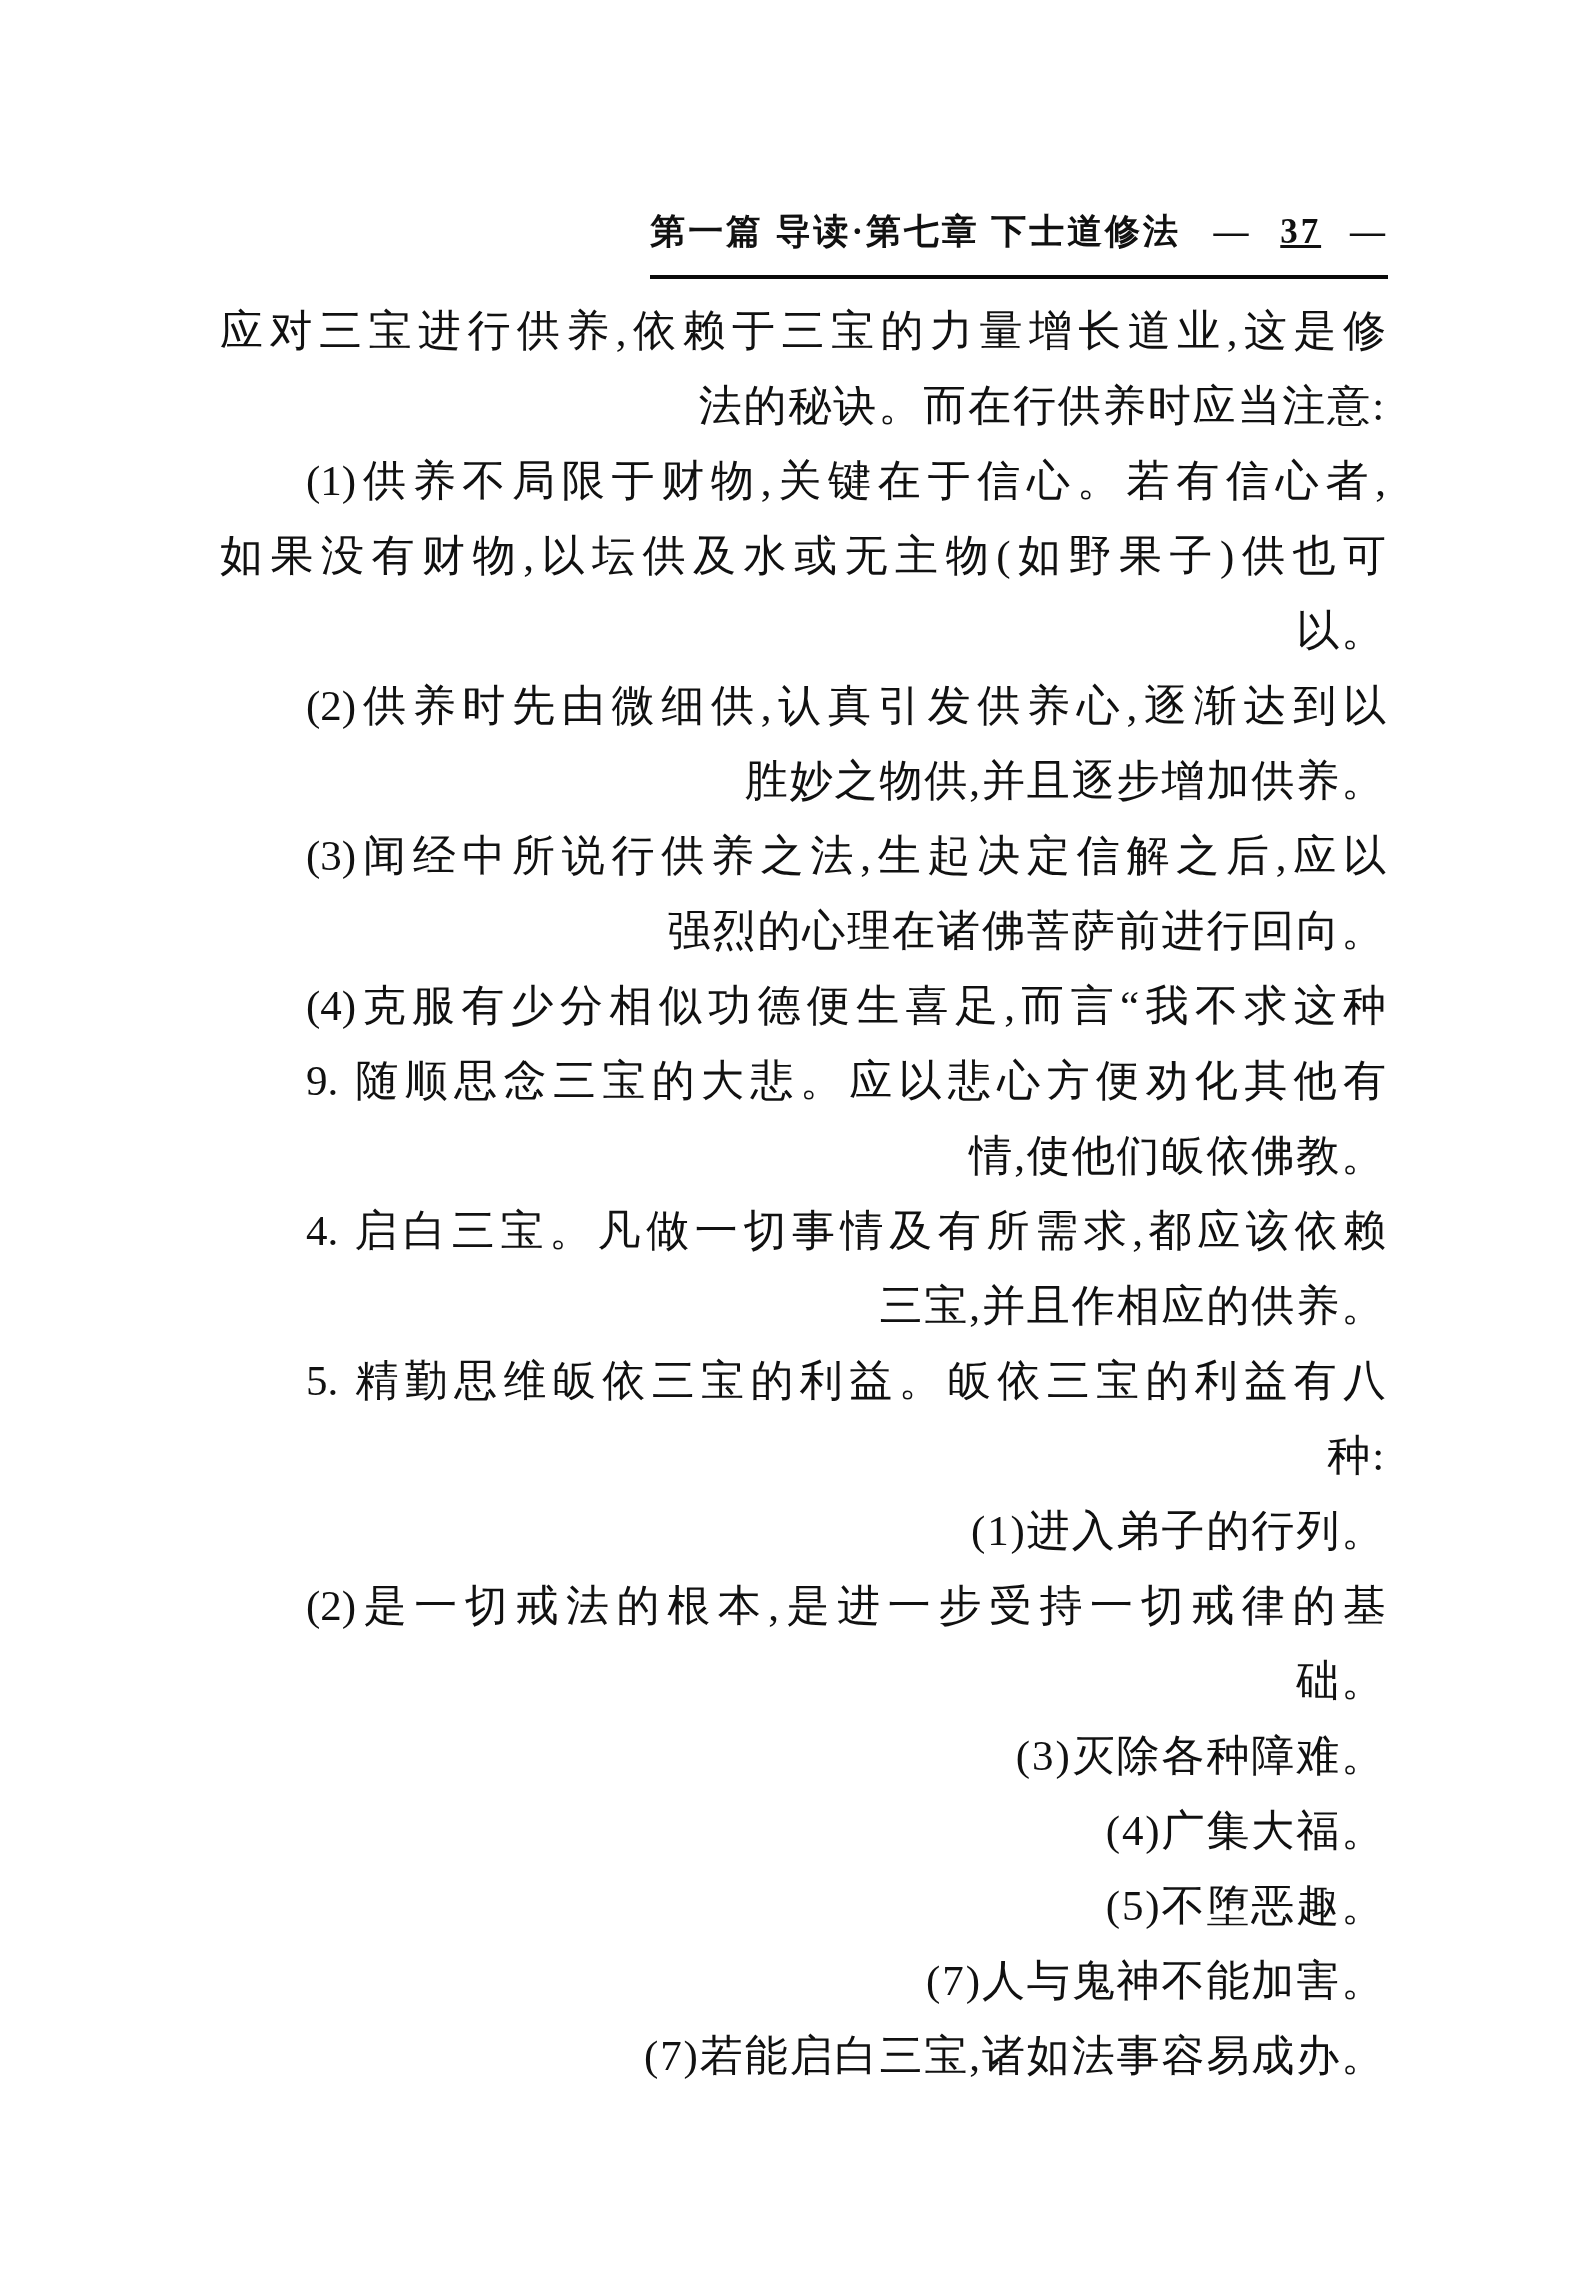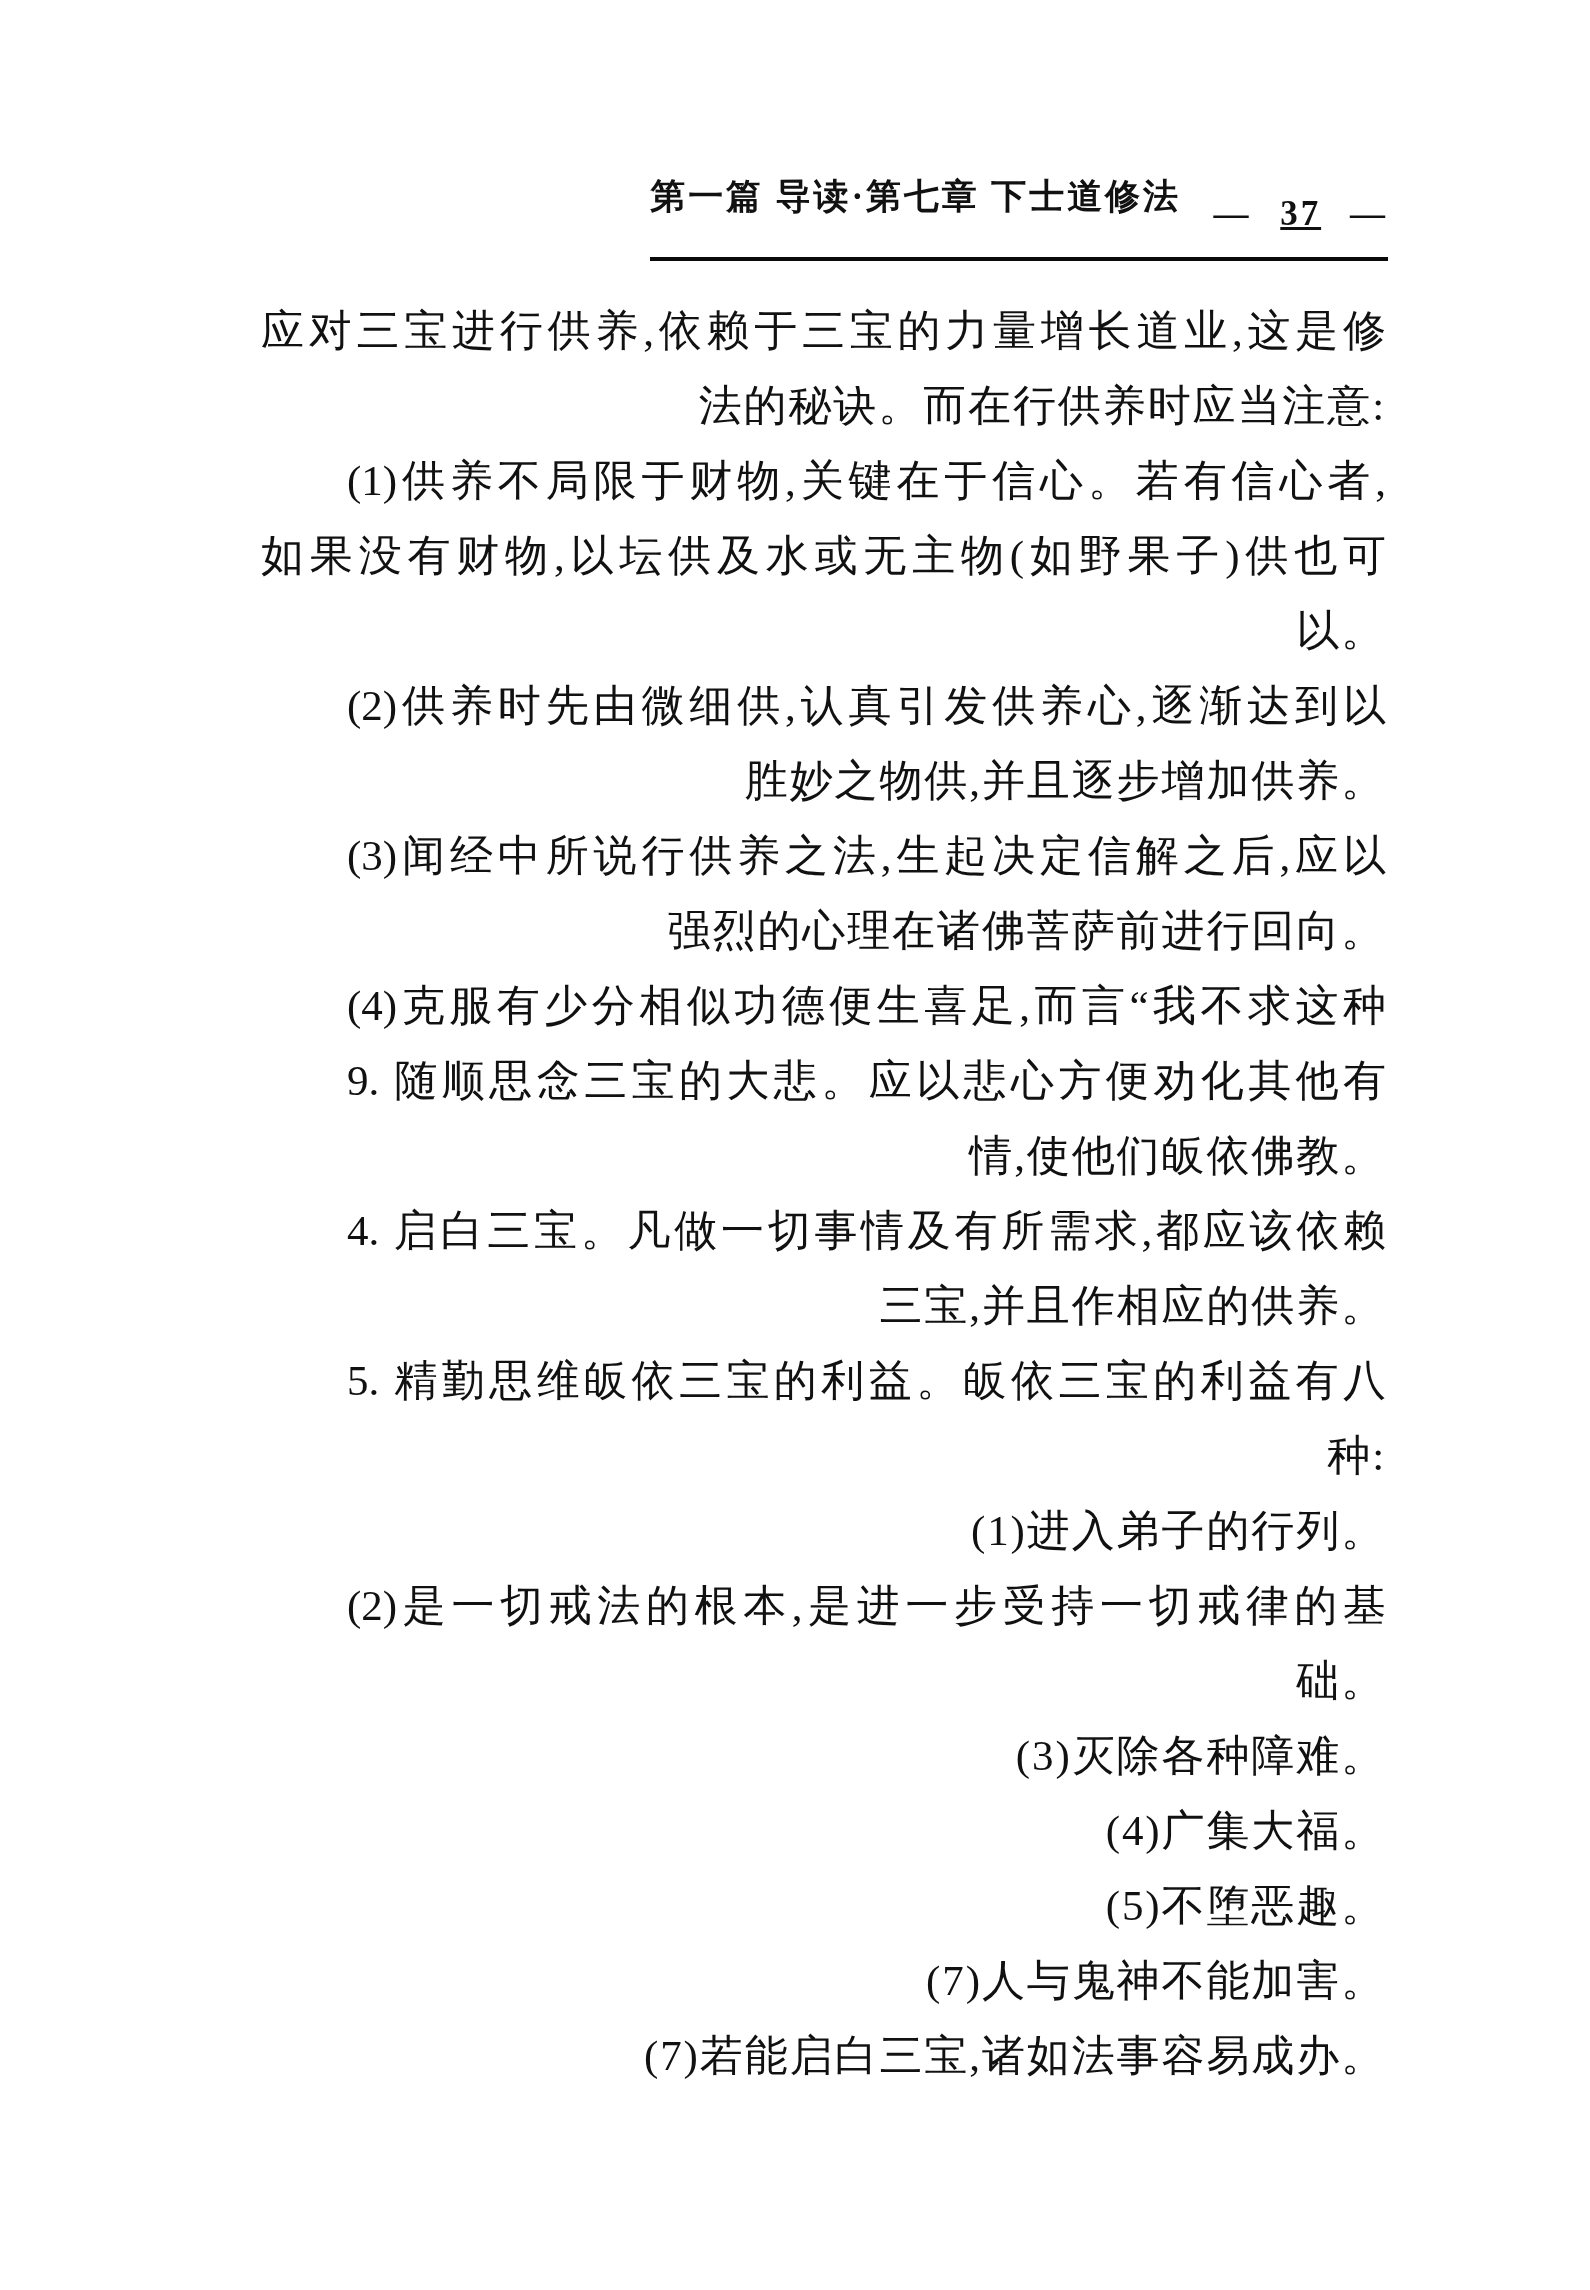--- a/index.html
+++ b/index.html
@@ -12,24 +12,24 @@
     width: 1591px;
     height: 2290px;
     background: #ffffff;
     font-family: "Liberation Serif", "DejaVu Serif", serif;
     color: #111111;
     overflow: hidden;
   }
   
   .chapter-header {
     position: absolute;
-    top: 178px;
+    top: 196px;
     right: 203px;
     display: inline-flex;
-    align-items: flex-start;
+    align-items: center;
     font-size: 35px;
     line-height: 38px;
     font-weight: 700;
     letter-spacing: 2.9px;
     padding-bottom: 6.7px;
     border-bottom: 4.8px solid #0a0a0a;
     white-space: nowrap;
   }
   .pgnum-group {
     display: inline-flex;
@@ -52,21 +52,20 @@
     letter-spacing: 1.9px;
     white-space: nowrap;
     text-align: right;
   }
   
   .line.fill {
     letter-spacing: 0;
     white-space: normal;
     text-align: justify;
     text-align-last: justify;
-    margin-left: 41px;
   }
   
   .line.ind { padding-left: 86px; }
 </style>
 </head>
 <body>
 
 <div class="sheet">
 
   <div class="chapter-header">

